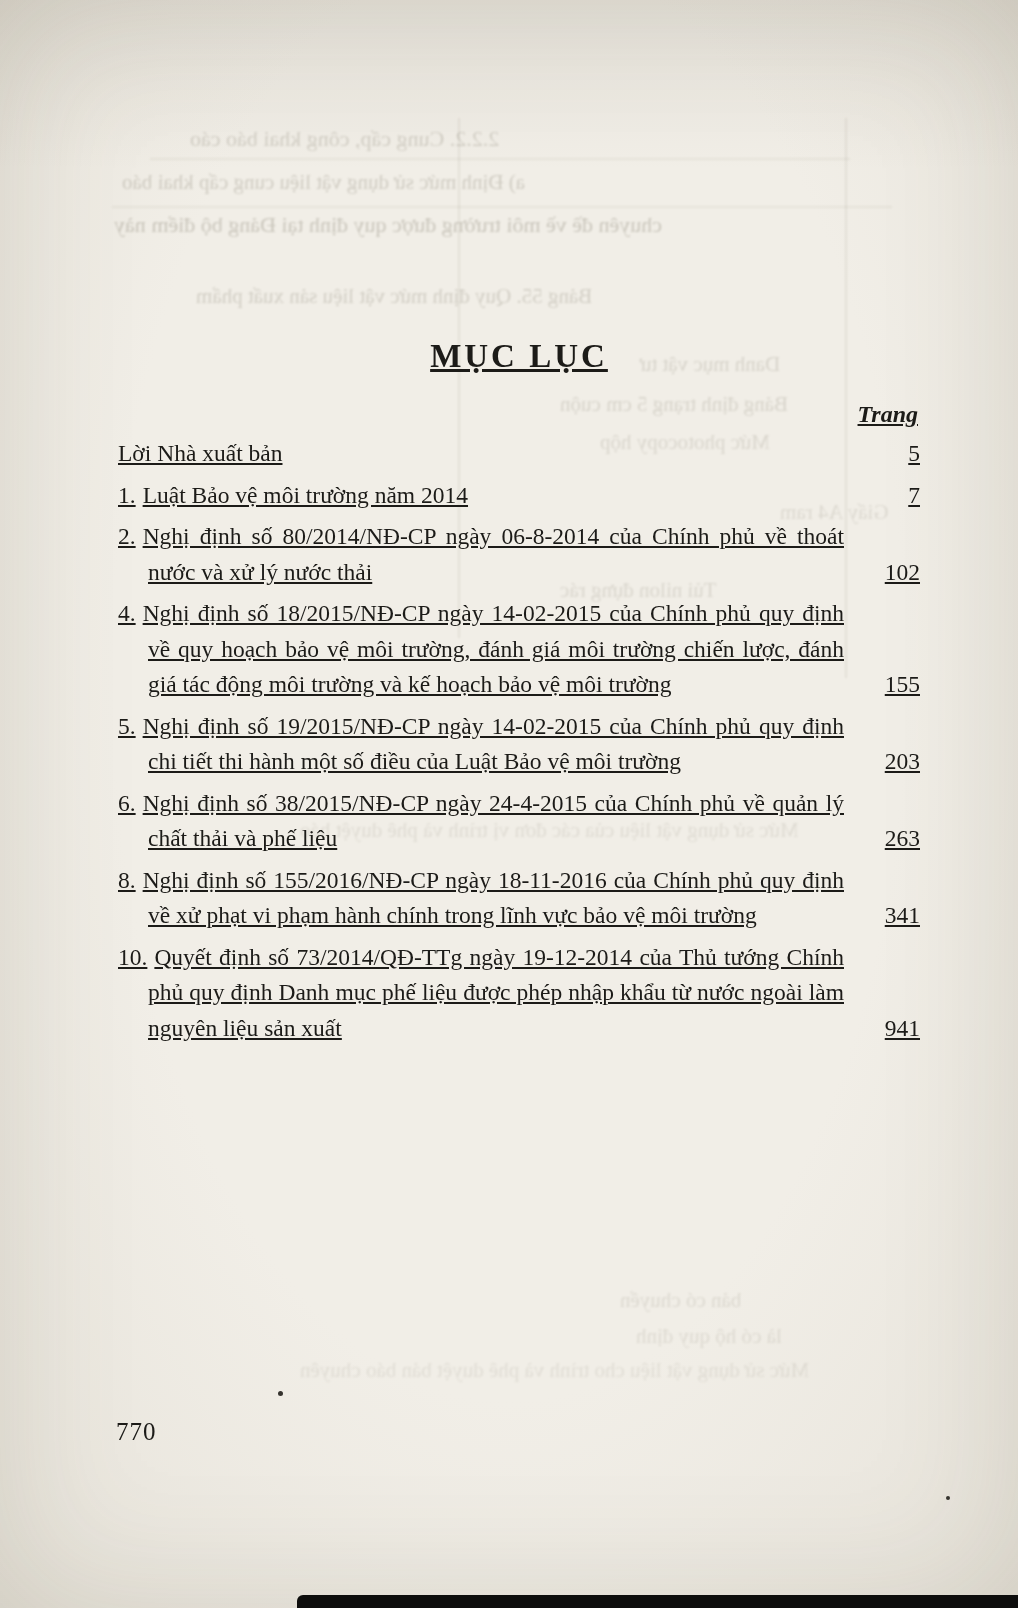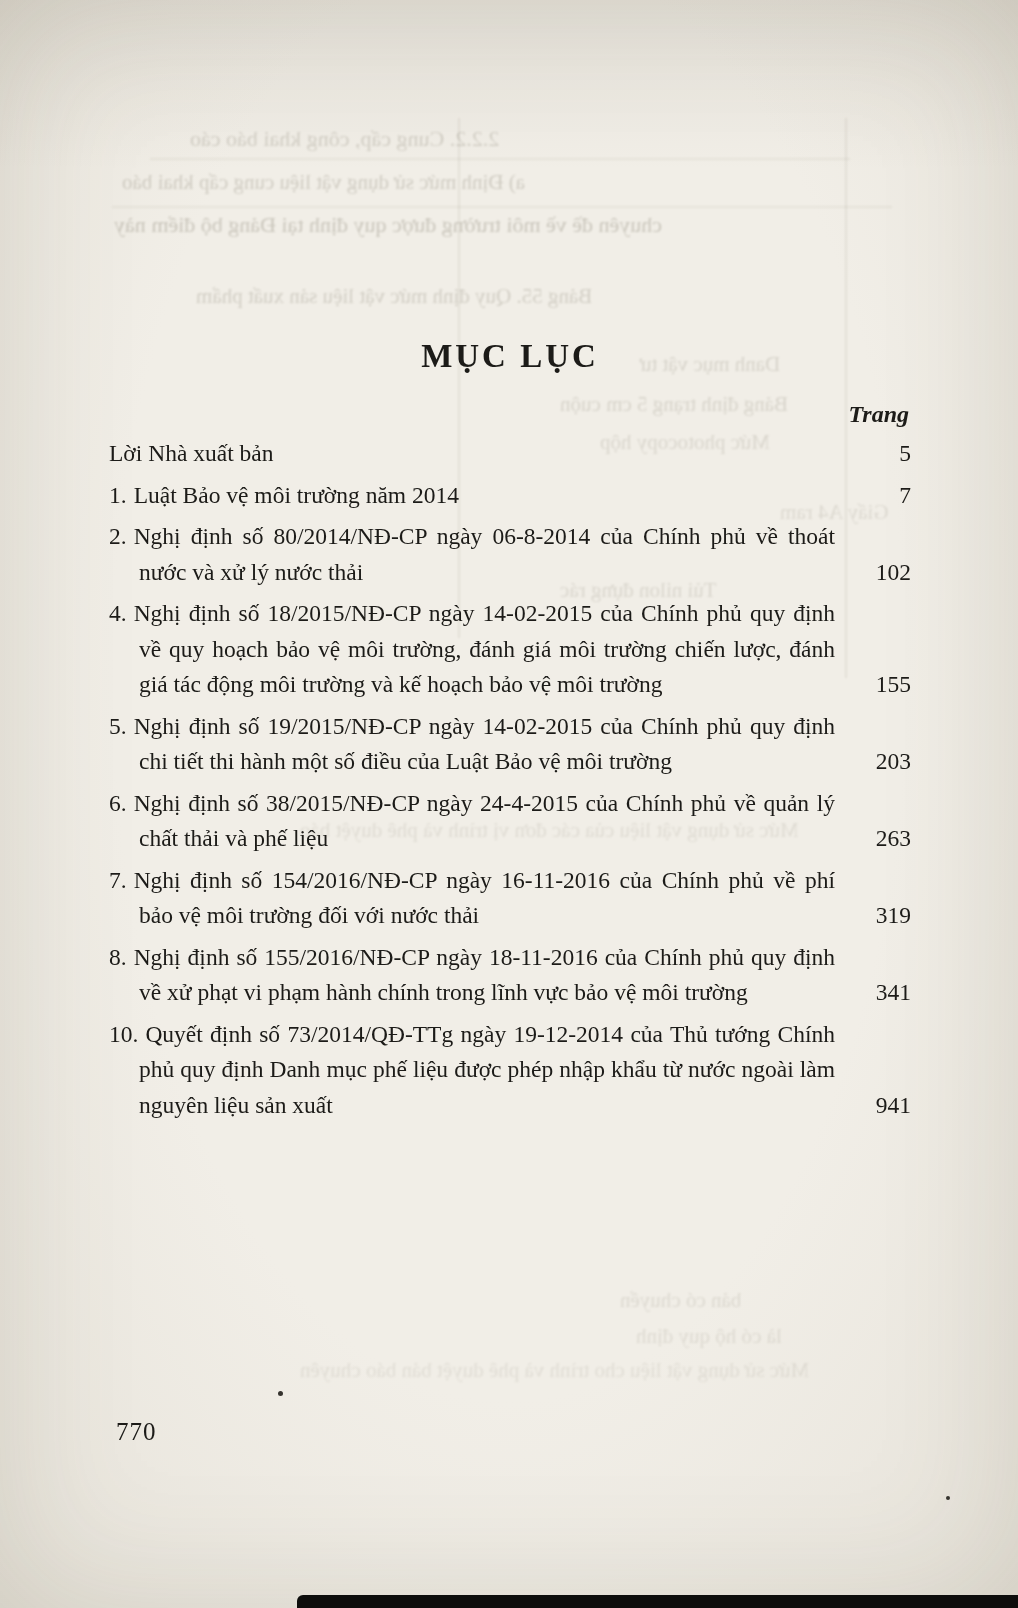--- a/index.html
+++ b/index.html
@@ -34,21 +34,21 @@
     position:absolute; width:2px;
     background:#8a8270; opacity:.13; filter:blur(1px);
     pointer-events:none;
   }
   .hline {
     position:absolute; height:2px;
     background:#8a8270; opacity:.10; filter:blur(1px);
     pointer-events:none;
   }
 
-  .content { position:absolute; left:109px; top:338px; width:802px; }
+  .content { position:absolute; left:118px; top:338px; width:802px;text-decoration:underline; }
 
   .title {
     text-align:center;
     font-size:33px;
     font-weight:bold;
     letter-spacing:3px;
   }
   .trang {
     text-align:right;
     font-style:italic;
@@ -146,24 +146,20 @@
       <div class="toc-entry">
         <p class="entry-text"><span class="entry-num">5.</span><span>Nghị định số 19/2015/NĐ-CP ngày 14-02-2015 của Chính phủ quy định chi tiết thi hành một số điều của Luật Bảo vệ môi trường</span></p>
         <div class="entry-page">203</div>
       </div>
 
       <div class="toc-entry">
         <p class="entry-text"><span class="entry-num">6.</span><span>Nghị định số 38/2015/NĐ-CP ngày 24-4-2015 của Chính phủ về quản lý chất thải và phế liệu</span></p>
         <div class="entry-page">263</div>
       </div>
 
-      <div class="toc-entry">
-        <p class="entry-text"><span class="entry-num">7.</span><span>Nghị định số 154/2016/NĐ-CP ngày 16-11-2016 của Chính phủ về phí bảo vệ môi trường đối với nước thải</span></p>
-        <div class="entry-page">319</div>
-      </div>
 
       <div class="toc-entry">
         <p class="entry-text"><span class="entry-num">8.</span><span>Nghị định số 155/2016/NĐ-CP ngày 18-11-2016 của Chính phủ quy định về xử phạt vi phạm hành chính trong lĩnh vực bảo vệ môi trường</span></p>
         <div class="entry-page">341</div>
       </div>
 
 
       <div class="toc-entry">
         <p class="entry-text"><span class="entry-num">10.</span><span>Quyết định số 73/2014/QĐ-TTg ngày 19-12-2014 của Thủ tướng Chính phủ quy định Danh mục phế liệu được phép nhập khẩu từ nước ngoài làm nguyên liệu sản xuất</span></p>
         <div class="entry-page">941</div>

